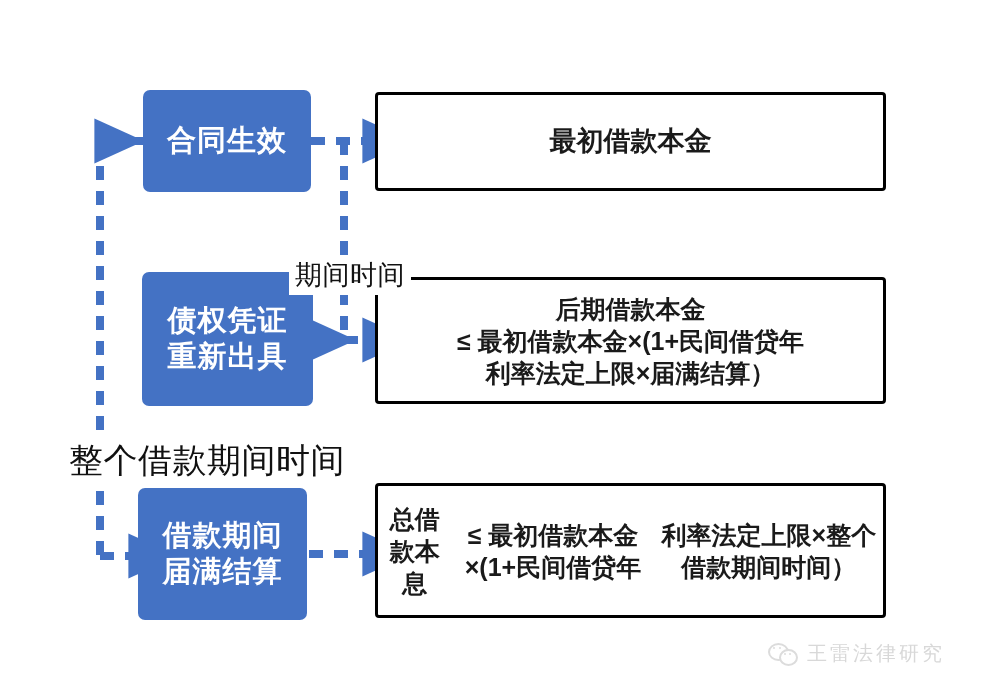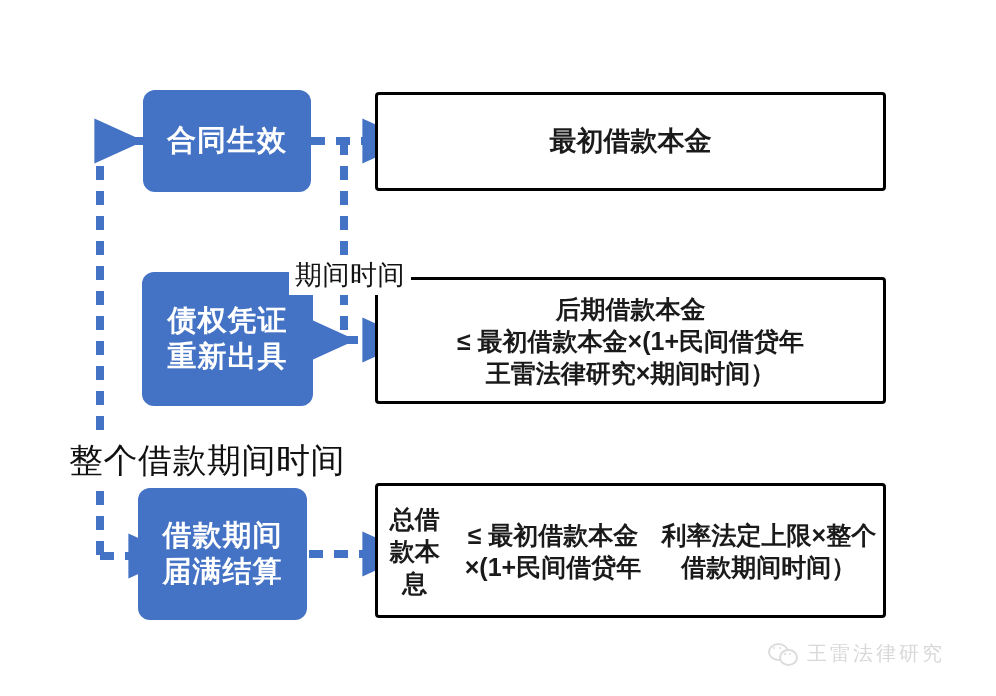--- a/index.html
+++ b/index.html
@@ -22,21 +22,21 @@
     position: absolute;
     left: 0;
     top: 0;
     width: 996px;
     height: 696px;
     pointer-events: none;
   }
   .blue-box {
     position: absolute;
     background: #4472C4;
-    border-radius: 12px;
+    border-radius: 7px;
     display: flex;
     align-items: center;
     justify-content: center;
     text-align: center;
     color: #ffffff;
     font-weight: bold;
     letter-spacing: 1px;
     line-height: 1.24;
     box-sizing: border-box;
   }
@@ -152,21 +152,21 @@
     <span>届满结算</span>
   </div>
 
   <div class="white-box" style="left:375px; top:92px; width:511px; height:99px; font-size:27px;">
     <span>最初借款本金</span>
   </div>
 
   <div class="white-box" style="left:375px; top:277px; width:511px; height:127px; font-size:25px; flex-direction:column;">
     <span>后期借款本金</span>
     <span>≤ 最初借款本金×(1+民间借贷年</span>
-    <span>王雷法律研究×期间时间）</span>
+    <span>利率法定上限×届满结算）</span>
   </div>
 
   <div class="white-box" style="left:375px; top:483px; width:511px; height:135px; font-size:25px; flex-direction:row;">
     <span>总借款本息</span>
     <span>≤ 最初借款本金×(1+民间借贷年</span>
     <span>利率法定上限×整个借款期间时间）</span>
   </div>
 
   <div class="edge-label" style="left:289px; top:215px; font-size:27px; background:#ffffff; padding:2px 6px;margin-top:40px;">期间时间</div>
 

